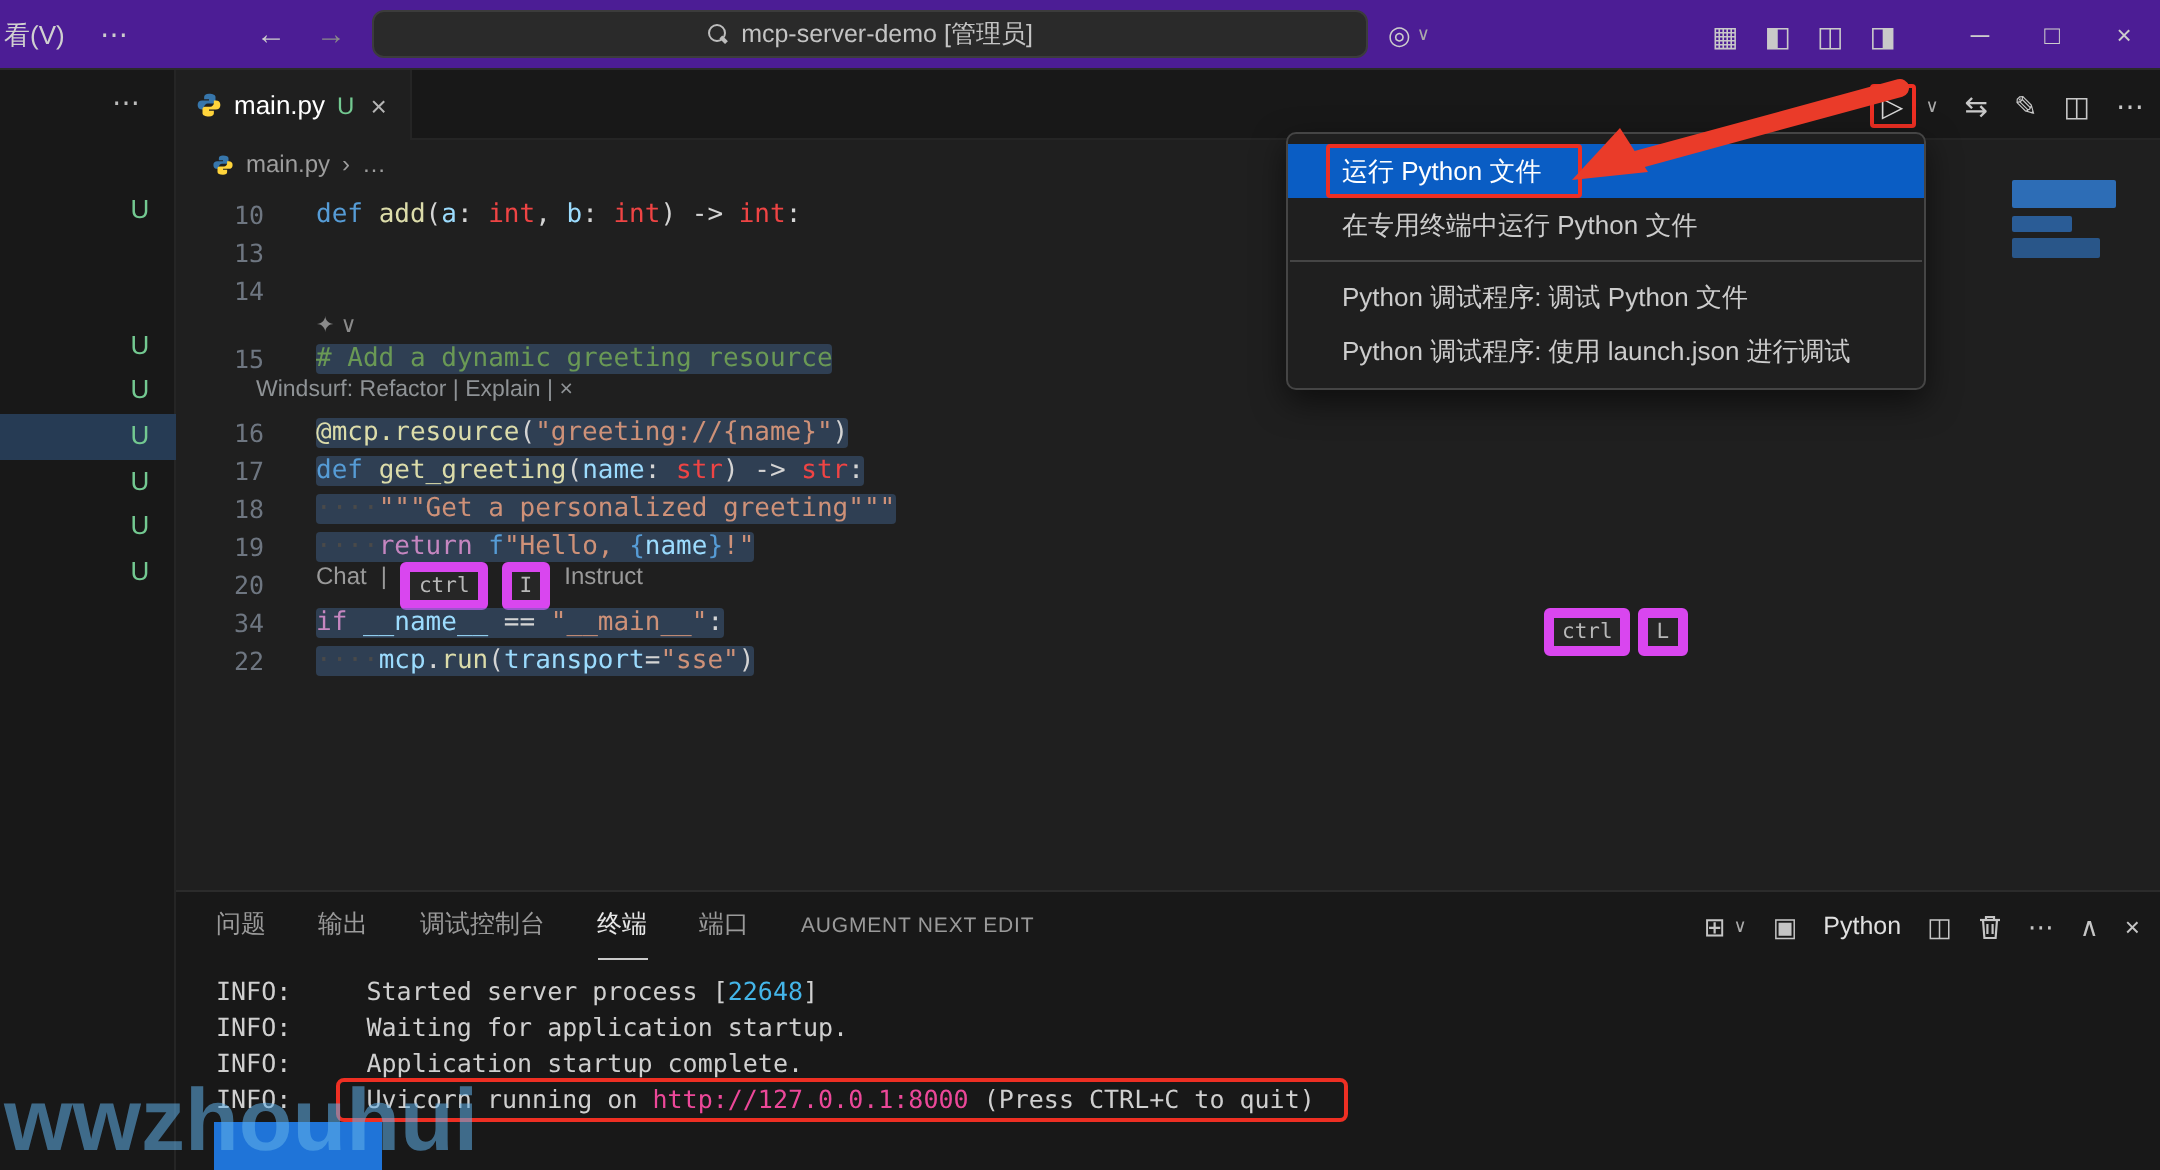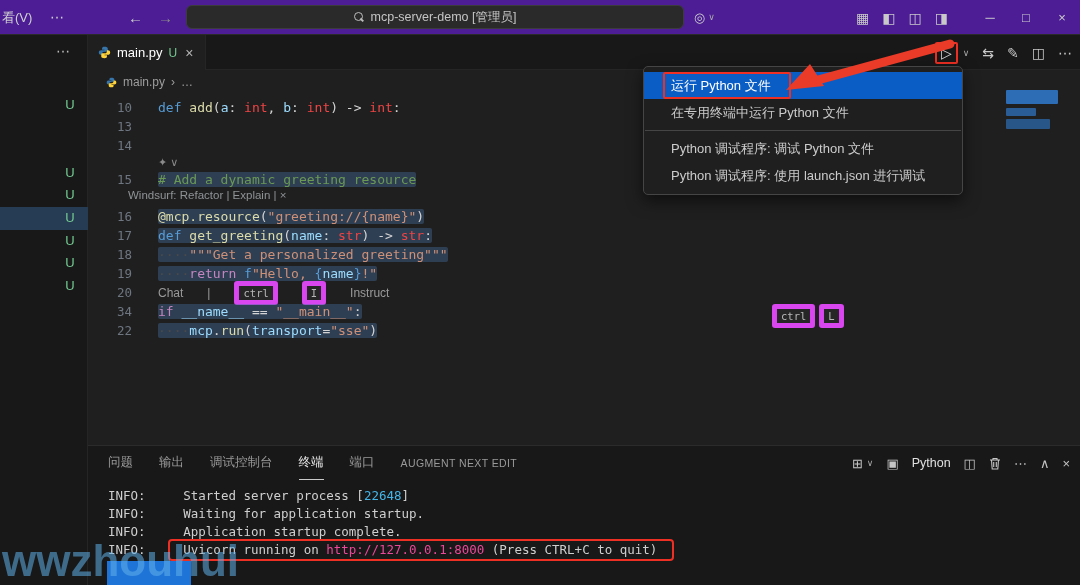--- a/index.html
+++ b/index.html
@@ -48,21 +48,21 @@
   
   .editor{position:absolute;left:88px;top:94px;width:992px;height:351px;background:#1f1f1f;padding-top:4px}
   .row{display:flex;height:19px;align-items:center;padding-left:14px}
   .ln{width:30px;text-align:right;margin-right:26px;color:#6e7681;font-family:"DejaVu Sans Mono",monospace;font-size:12.5px;flex:0 0 auto}
   .codebody{font-family:"DejaVu Sans Mono",monospace;font-size:13px;white-space:pre}
   .hl{background:rgba(70,108,154,.42);border-radius:2px}
   .tok.kw{color:#569cd6}.tok.ctrl{color:#c586c0}.tok.fn{color:#dcdcaa}.tok.type{color:#ef4444}
   .tok.var{color:#9cdcfe}.tok.str{color:#ce9178}.tok.com{color:#6a9955}.tok.pun{color:#d4d4d4}.tok.ws{color:#4a4a4a}
   .wrow-sm{height:15px;display:flex;align-items:center;padding-left:70px;color:#8a8a8a;font-size:11px;gap:3px}
   .wrow{height:18px;display:flex;align-items:flex-start;padding-left:40px;color:#8f9396;font-size:11.5px}
-  .chat-hint{display:flex;align-items:center;gap:24px;color:#9a9a9a;font-size:12px}
+  .chat-hint{display:flex;align-items:flex-start;gap:7px;color:#9a9a9a;font-size:12px}
   .keycap{border:5px solid #d946ef;border-radius:3px;padding:0 4px;font-size:10.5px;line-height:14px;color:#b8b8b8;
           font-family:"DejaVu Sans Mono",monospace;background:rgba(255,255,255,0.03)}
   .ctrl-l{position:absolute;left:684px;top:210px;display:flex;gap:4px}
   .minimap{position:absolute;left:1000px;top:88px;width:64px;height:48px}
   .minimap .mmr{position:absolute;border-radius:1px}
 
   
   .ctxmenu{position:absolute;left:643px;top:66px;width:320px;background:#1f1f1f;border:1px solid #454545;border-radius:5px;
            box-shadow:0 6px 16px rgba(0,0,0,.55);padding:5px 0;z-index:50}
   .mitem{position:relative;height:27px;line-height:27px;padding-left:27px;color:#cccccc;font-size:13px}

